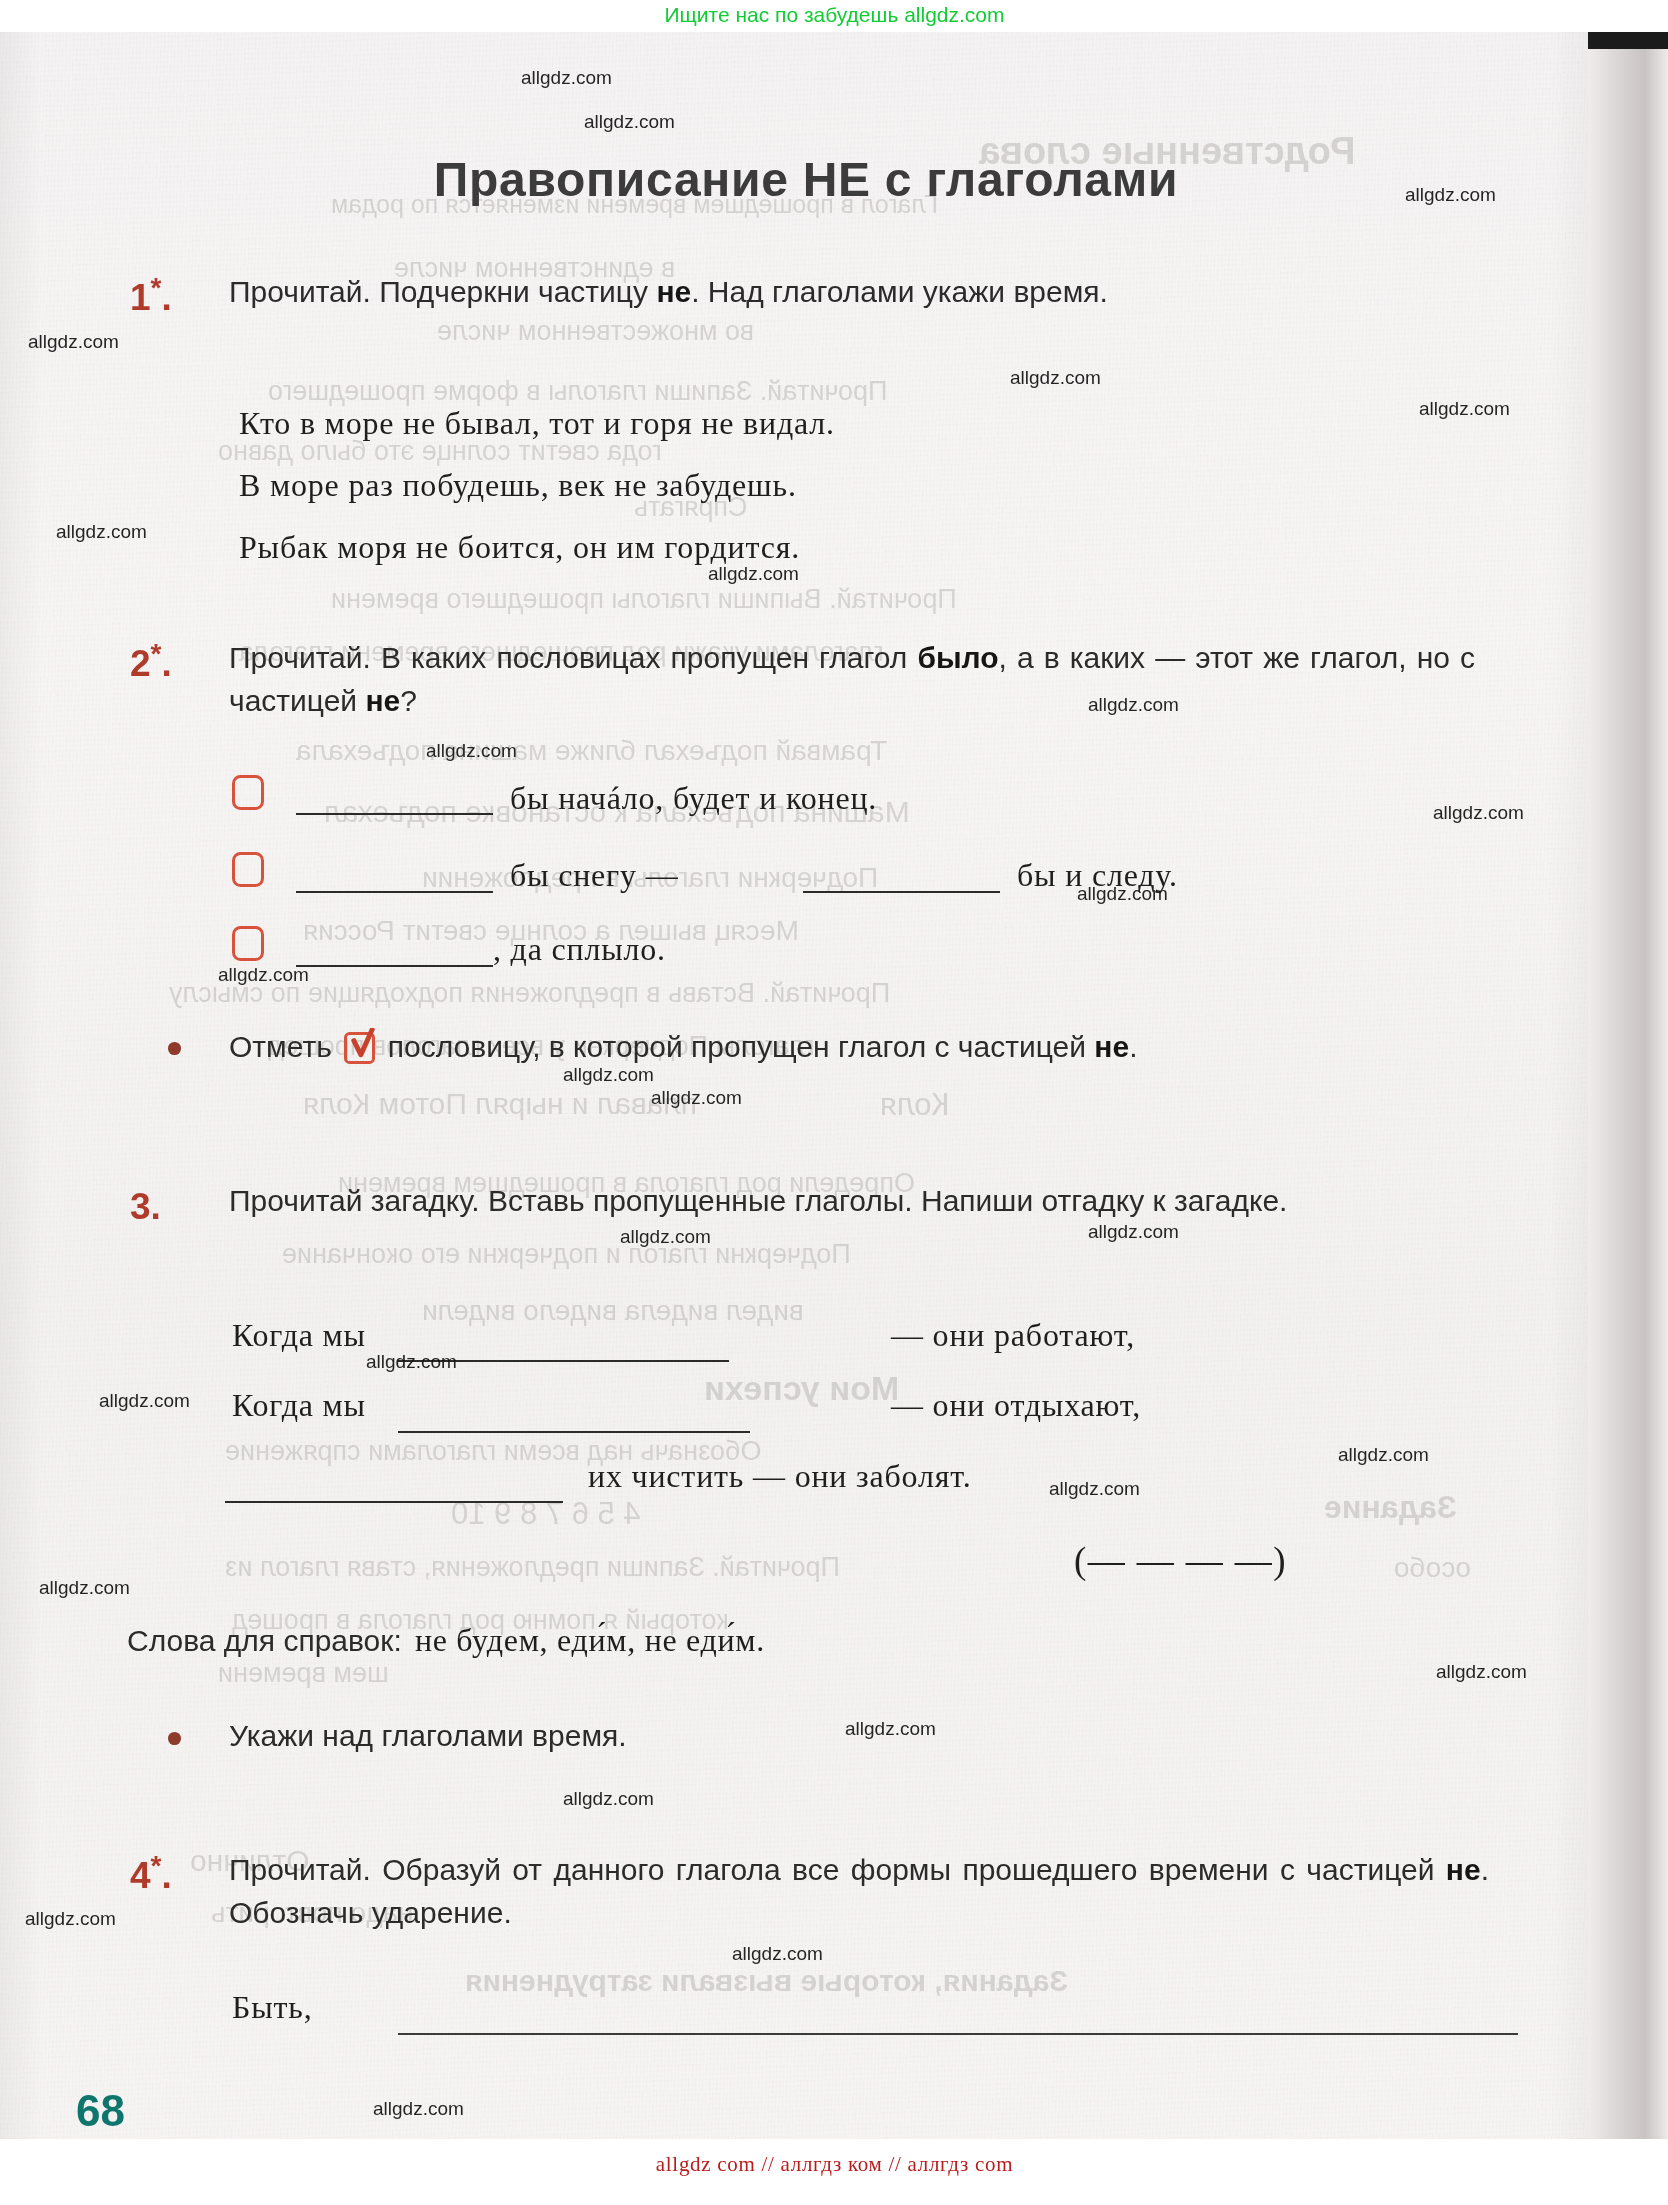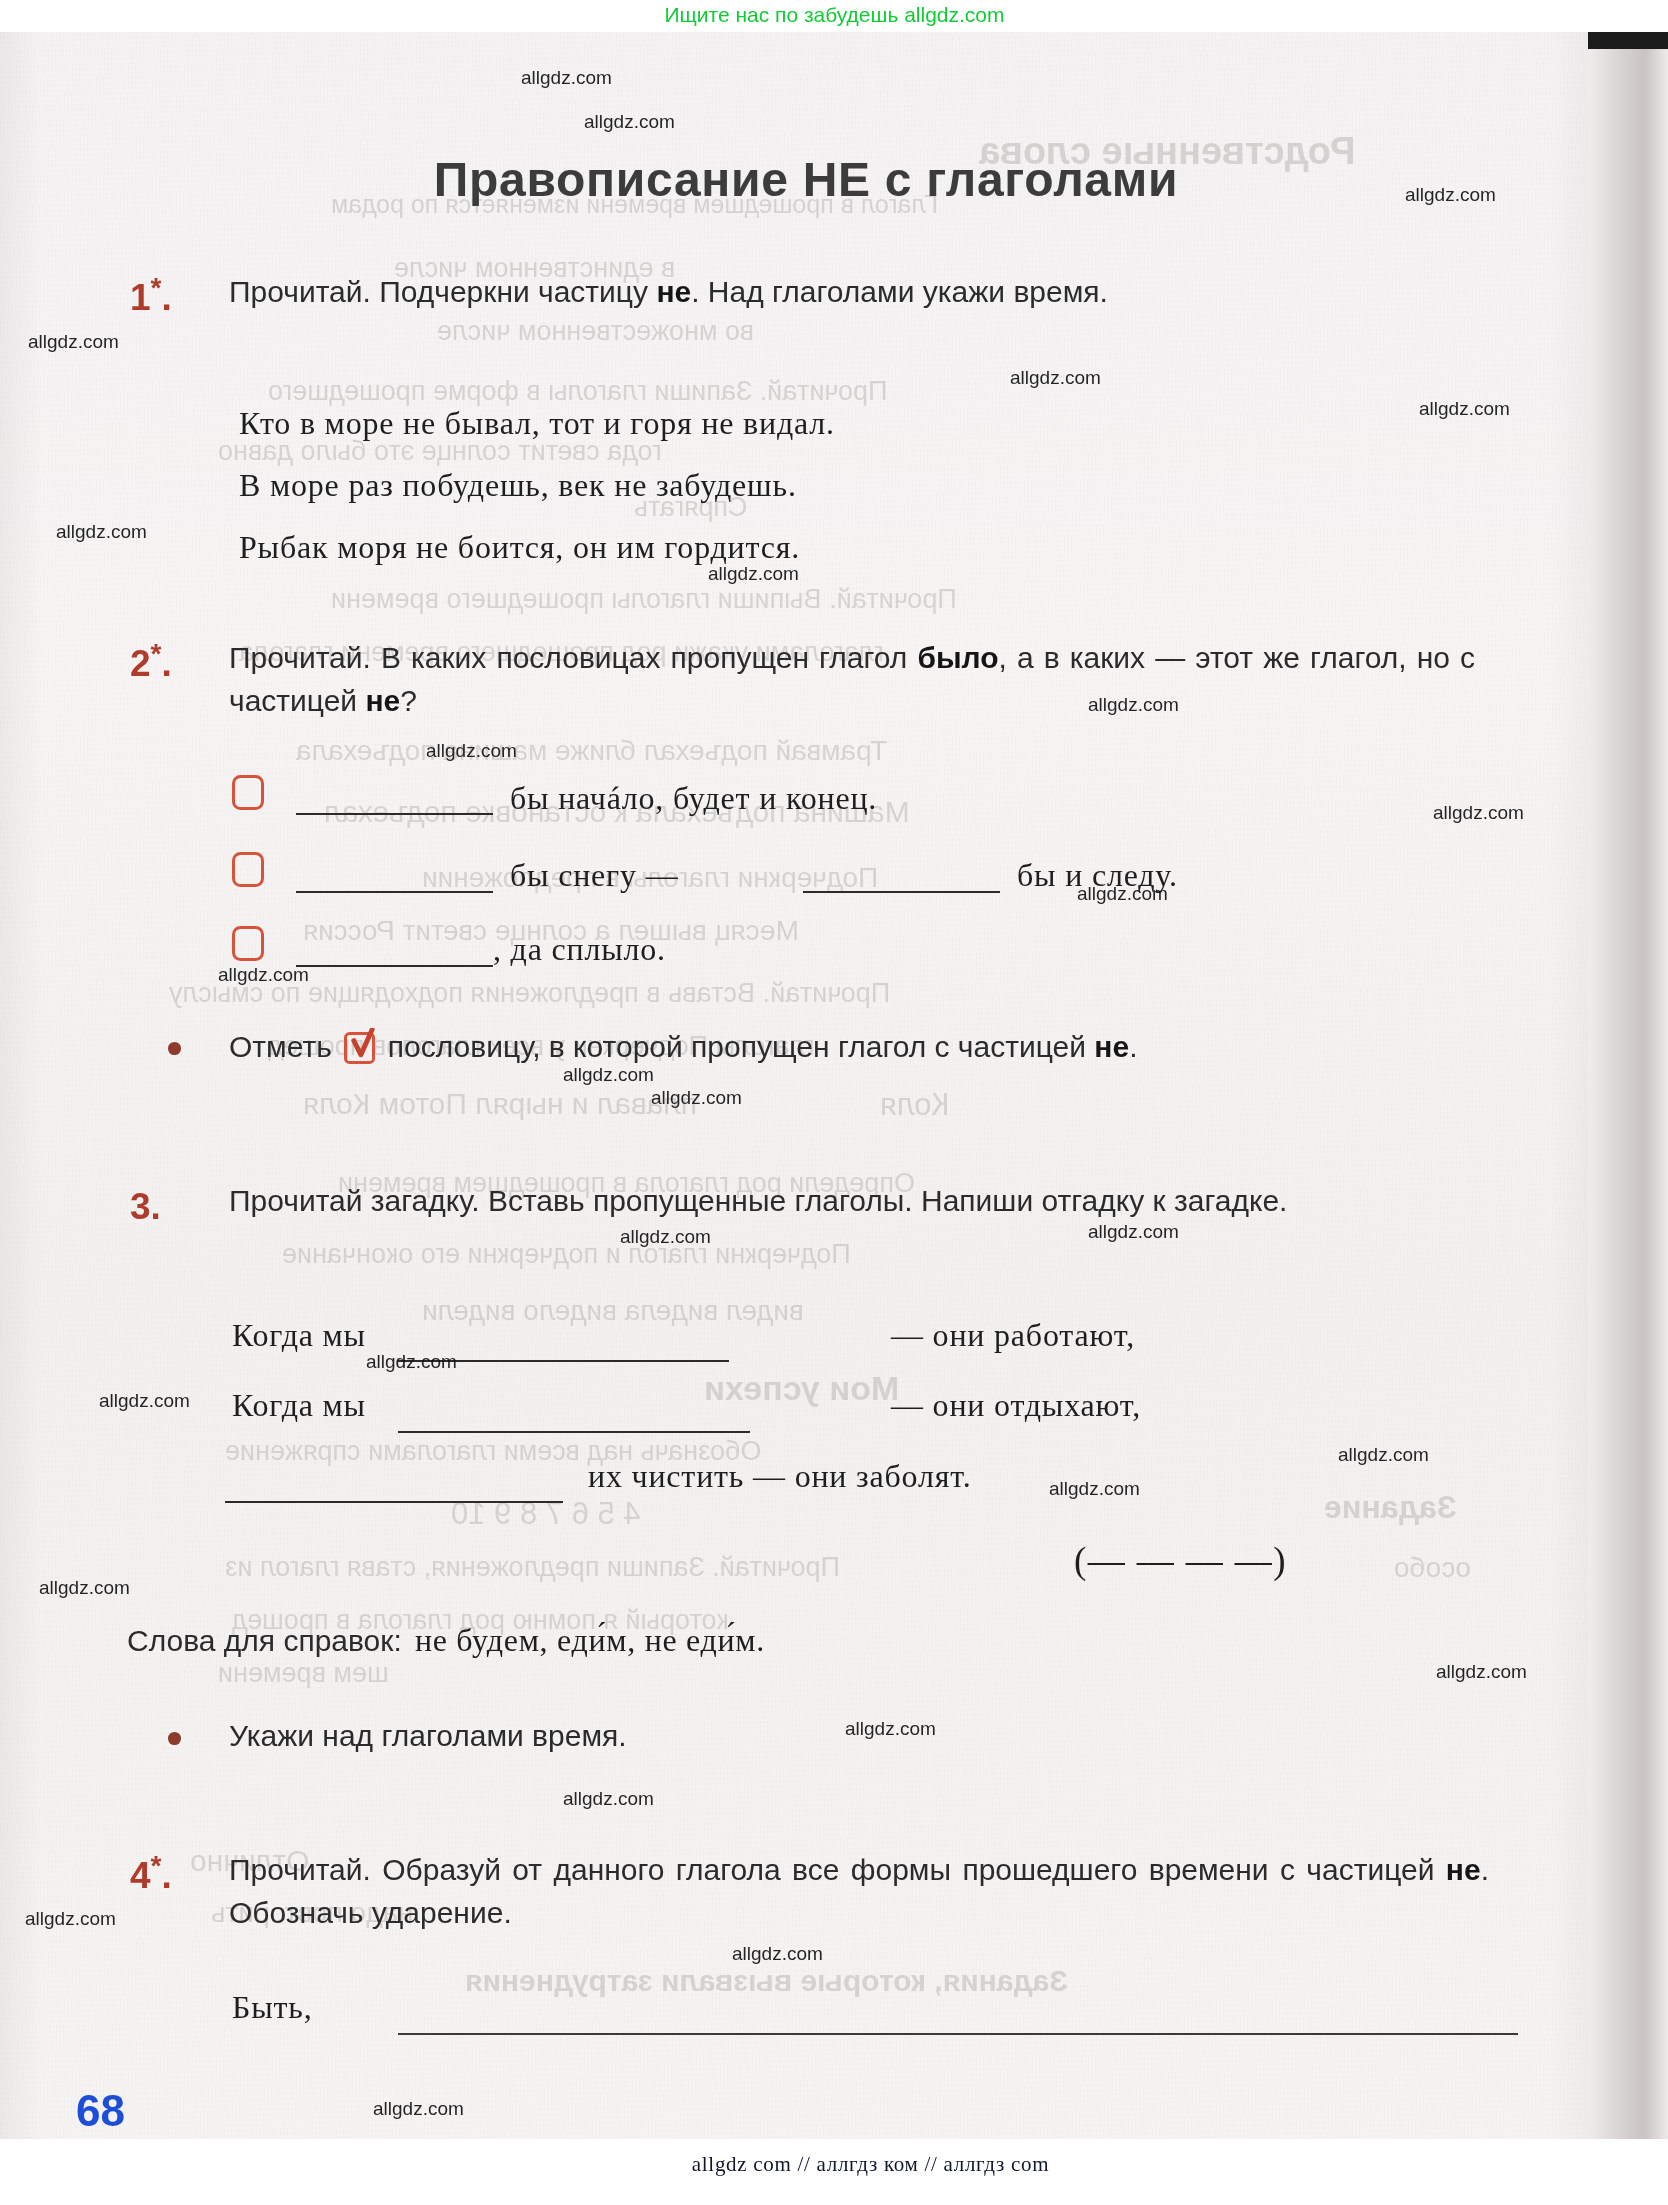--- a/index.html
+++ b/index.html
@@ -195,43 +195,42 @@
     white-space: nowrap;
   }
 
   
   .page-number {
     position: absolute;
     left: 76px;
     top: 2086px;
     font-size: 44px;
     font-weight: bold;
-    color: #1d4ed8;
+    color: #0f766e;
     font-family: "Liberation Sans", sans-serif;
   }
 
   
   .footer-strip {
     position: absolute;
     left: 0; top: 2139px;
     width: 1669px;
     height: 66px;
     background: #ffffff;
   }
   .footer-text {
     position: absolute;
     left: 50%;
     transform: translateX(-50%);
     top: 12.7px;
-    color: #0f172a;
+    color: #b91c1c;
     font-size: 21px;
     font-family: "Liberation Serif", serif;
     white-space: nowrap;
     letter-spacing: 0.7px;
-    margin-left: 36px;
   }
 
   
   .wm {
     position: absolute;
     color: #111111;
     font-size: 19px;
     font-family: "Liberation Sans", sans-serif;
     white-space: nowrap;
     opacity: .92;

